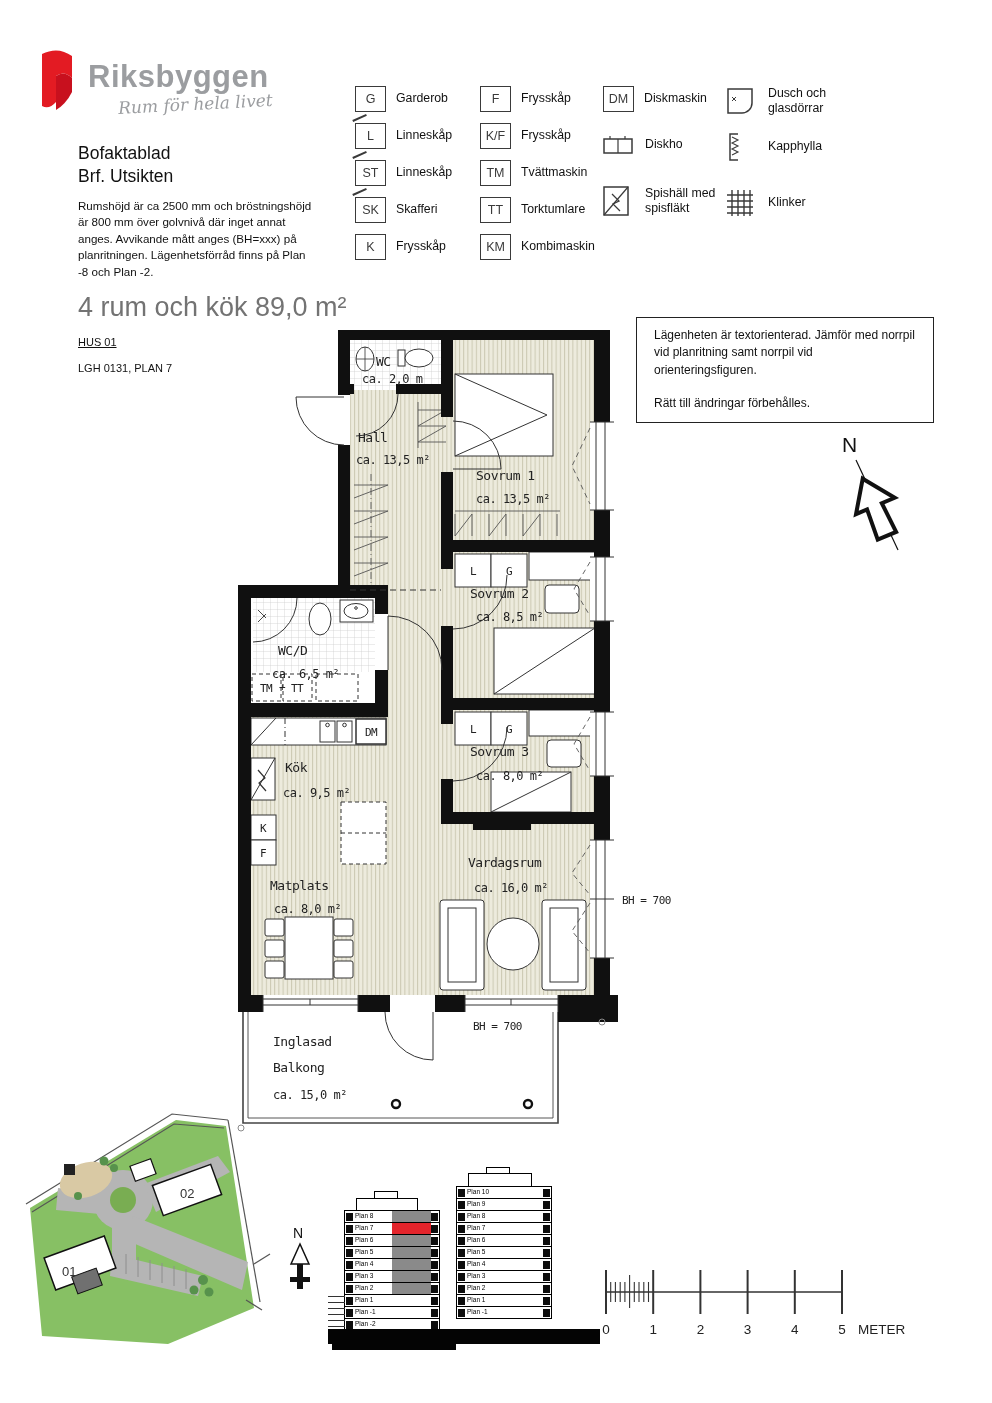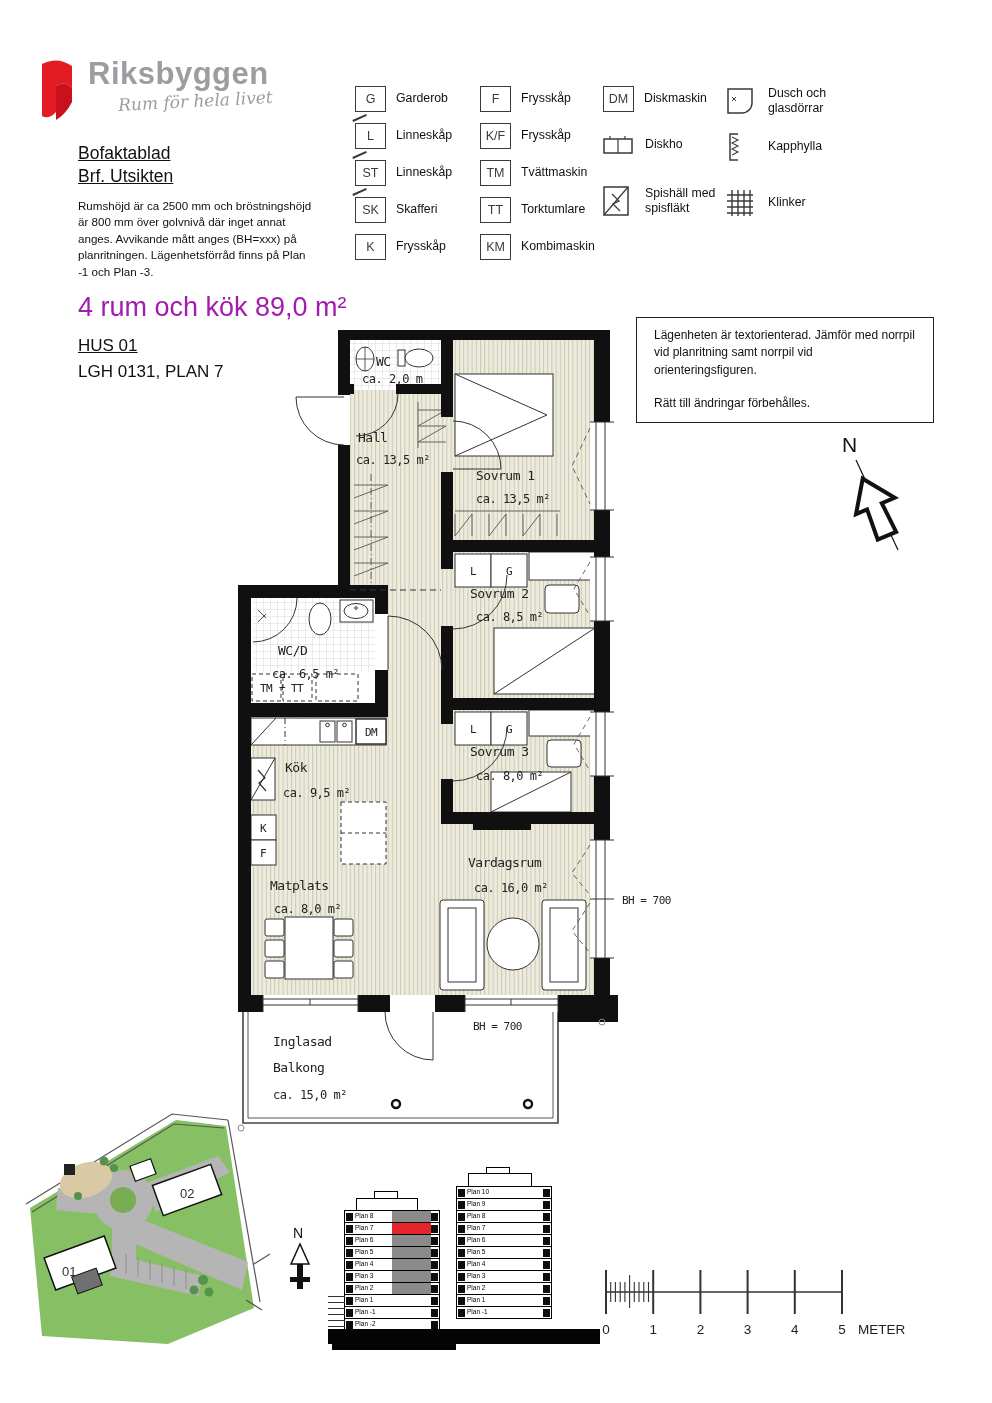--- a/index.html
+++ b/index.html
@@ -1,41 +1,41 @@
 <!DOCTYPE html>
 <html><head>
 <meta charset="utf-8">
 <style>
   html,body{margin:0;padding:0;background:#fff}
   .page{position:relative;width:992px;height:1403px;background:#fff;overflow:hidden;
         font-family:"Liberation Sans",sans-serif;color:#111}
   .abs{position:absolute}
 
   
-  .logo{left:36px;top:58px;display:flex;align-items:flex-start}
+  .logo{left:36px;top:48px;display:flex;align-items:center}
   .brand{font-size:31px;font-weight:bold;color:#9b9da0;letter-spacing:.5px;line-height:1}
   .tagline{font-family:"DejaVu Serif",serif;font-style:italic;font-size:17px;color:#9b9da0;
            margin:2px 0 0 30px;transform:rotate(-3deg)}
 
-  .doc-title{left:78px;top:142px;font-size:17.5px;line-height:1.3;text-decoration:underline}
+  .doc-title{left:78px;top:142px;font-size:17.5px;line-height:1.3;}
   .desc{left:78px;top:198px;width:240px;font-size:11.6px;line-height:1.42}
 
   
   .legend-col{top:86px;display:flex;flex-direction:column}
   .leg-item{display:flex;align-items:center;margin-bottom:11px;min-height:24px}
   .sym{width:29px;height:24px;border:1.6px solid #3a3a3a;display:flex;align-items:center;
        justify-content:center;font-size:12.5px;color:#3a3a3a;background:#fff;flex:none;position:relative}
   .sym.tick:after{content:"";position:absolute;left:-4px;bottom:-7px;width:15px;height:1.5px;
        background:#3a3a3a;transform:rotate(-24deg)}
   .leg-label{font-size:12.3px;margin-left:10px;white-space:nowrap;line-height:1.25}
   .icon-cell{width:32px;flex:none;display:flex;justify-content:flex-start}
 
-  .apt-title{left:78px;top:292px;font-size:27px;color:#a21caf}
-  .hus{left:78px;top:336px;font-size:17px;text-decoration:underline}
-  .lgh{left:78px;top:362px;font-size:17px}
+  .apt-title{left:78px;top:292px;font-size:27px;color:#737373}
+  .hus{left:78px;top:336px;font-size:11px;text-decoration:underline}
+  .lgh{left:78px;top:362px;font-size:11px}
 
   .notice{left:636px;top:317px;width:262px;border:1.6px solid #222;padding:9px 17px;
           font-size:12px;line-height:1.45}
   .notice .p2{margin-top:16px}
 
   .plan{left:228px;top:322px}
   .north{left:830px;top:424px}
   .siteplan{left:18px;top:1104px}
   .scale{left:594px;top:1258px}
 
@@ -75,21 +75,21 @@
     <div class="logo-text">
       <div class="brand">Riksbyggen</div>
       <div class="tagline">Rum för hela livet</div>
     </div>
   </div>
 
   <div class="abs doc-title">
     <div>Bofaktablad</div>
     <div>Brf. Utsikten</div>
   </div>
-  <div class="abs desc">Rumshöjd är ca 2500 mm och bröstningshöjd är 800 mm över golvnivå där inget annat anges. Avvikande mått anges (BH=xxx) på planritningen. Lägenhetsförråd finns på Plan -1 och Plan -3.</div>
+  <div class="abs desc">Rumshöjd är ca 2500 mm och bröstningshöjd är 800 mm över golvnivå där inget annat anges. Avvikande mått anges (BH=xxx) på planritningen. Lägenhetsförråd finns på Plan -8 och Plan -2.</div>
 
   <div class="abs legend-col" style="left:355px">
     <div class="leg-item">
       <div class="sym tick">G</div>
       <div class="leg-label">Garderob</div>
       </div>
     <div class="leg-item">
       <div class="sym tick">L</div>
       <div class="leg-label">Linneskåp</div>
       </div>

